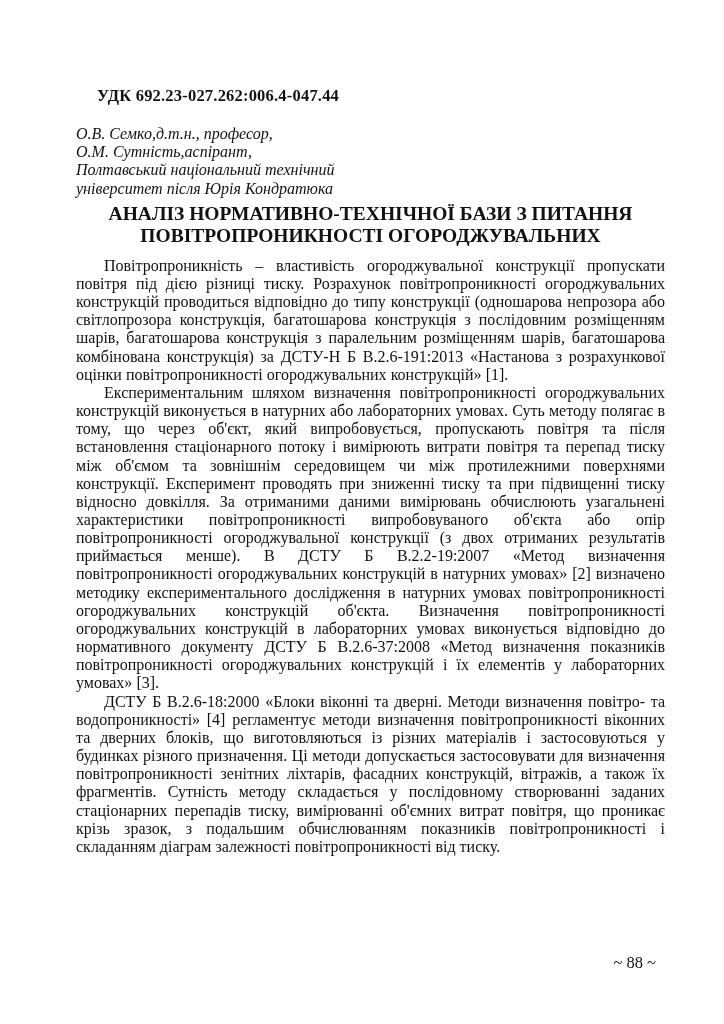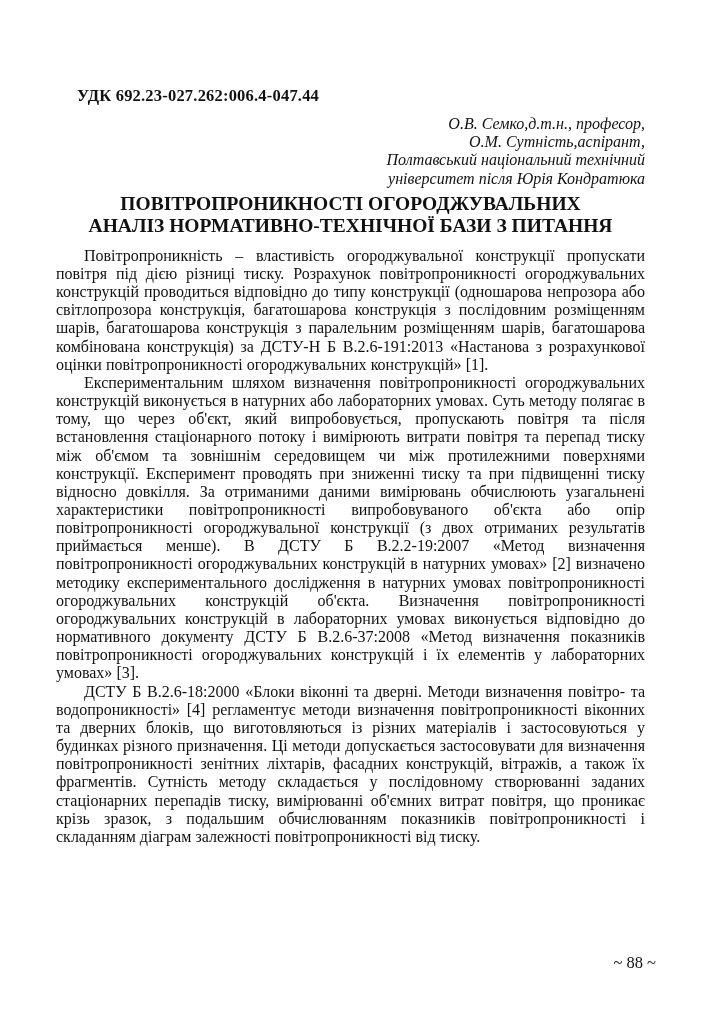--- a/index.html
+++ b/index.html
@@ -18,35 +18,35 @@
   .page {
     position: absolute;
     left: 0;
     top: 0;
     width: 724px;
     height: 1024px;
     background: #ffffff;
   }
   .content {
     position: absolute;
-    left: 56px;
+    left: 76px;
     top: 0;
     width: 589px;
   }
   .udc {
     margin-top: 87px;
     padding-left: 21px;
     font-weight: bold;
     font-size: 16.5px;
     line-height: 18px;
     letter-spacing: 0.2px;
   }
   .authors {
-    margin-top: 10px;
-    text-align: right;
+    margin-top: 20px;
+    text-align: left;
     font-style: italic;
     font-size: 16px;
     line-height: 18.2px;
   }
   .authors div {
     white-space: nowrap;
   }
   .title {
     margin-top: 5px;
     text-align: center;
@@ -84,22 +84,22 @@
     <div class="udc">УДК 692.23-027.262:006.4-047.44</div>
 
     <div class="authors">
       <div>О.В. Семко,д.т.н., професор,</div>
       <div>О.М. Сутність,аспірант,</div>
       <div>Полтавський національний технічний</div>
       <div>університет після Юрія Кондратюка</div>
     </div>
 
     <div class="title">
+      <div>АНАЛІЗ НОРМАТИВНО-ТЕХНІЧНОЇ БАЗИ З ПИТАННЯ</div>
       <div>ПОВІТРОПРОНИКНОСТІ ОГОРОДЖУВАЛЬНИХ</div>
-      <div>АНАЛІЗ НОРМАТИВНО-ТЕХНІЧНОЇ БАЗИ З ПИТАННЯ</div>
     </div>
 
     <div class="body-text">
       <p>Повітропроникність – властивість огороджувальної конструкції пропускати повітря під дією різниці тиску. Розрахунок повітропроникності огороджувальних конструкцій проводиться відповідно до типу конструкції (одношарова непрозора або світлопрозора конструкція, багатошарова конструкція з послідовним розміщенням шарів, багатошарова конструкція з паралельним розміщенням шарів, багатошарова комбінована конструкція) за ДСТУ-Н Б В.2.6-191:2013 «Настанова з розрахункової оцінки повітропроникності огороджувальних конструкцій» [1].</p>
       <p>Експериментальним шляхом визначення повітропроникності огороджувальних конструкцій виконується в натурних або лабораторних умовах. Суть методу полягає в тому, що через об'єкт, який випробовується, пропускають повітря та після встановлення стаціонарного потоку і вимірюють витрати повітря та перепад тиску між об'ємом та зовнішнім середовищем чи між протилежними поверхнями конструкції. Експеримент проводять при зниженні тиску та при підвищенні тиску відносно довкілля. За отриманими даними вимірювань обчислюють узагальнені характеристики повітропроникності випробовуваного об'єкта або опір повітропроникності огороджувальної конструкції (з двох отриманих результатів приймається менше). В ДСТУ Б В.2.2-19:2007 «Метод визначення повітропроникності огороджувальних конструкцій в натурних умовах» [2] визначено методику експериментального дослідження в натурних умовах повітропроникності огороджувальних конструкцій об'єкта. Визначення повітропроникності огороджувальних конструкцій в лабораторних умовах виконується відповідно до нормативного документу ДСТУ Б В.2.6-37:2008 «Метод визначення показників повітропроникності огороджувальних конструкцій і їх елементів у лабораторних умовах» [3].</p>
       <p>ДСТУ Б В.2.6-18:2000 «Блоки віконні та дверні. Методи визначення повітро- та водопроникності» [4] регламентує методи визначення повітропроникності віконних та дверних блоків, що виготовляються із різних матеріалів і застосовуються у будинках різного призначення. Ці методи допускається застосовувати для визначення повітропроникності зенітних ліхтарів, фасадних конструкцій, вітражів, а також їх фрагментів. Сутність методу складається у послідовному створюванні заданих стаціонарних перепадів тиску, вимірюванні об'ємних витрат повітря, що проникає крізь зразок, з подальшим обчислюванням показників повітропроникності і складанням діаграм залежності повітропроникності від тиску.</p>
     </div>
 
   </div>
 

